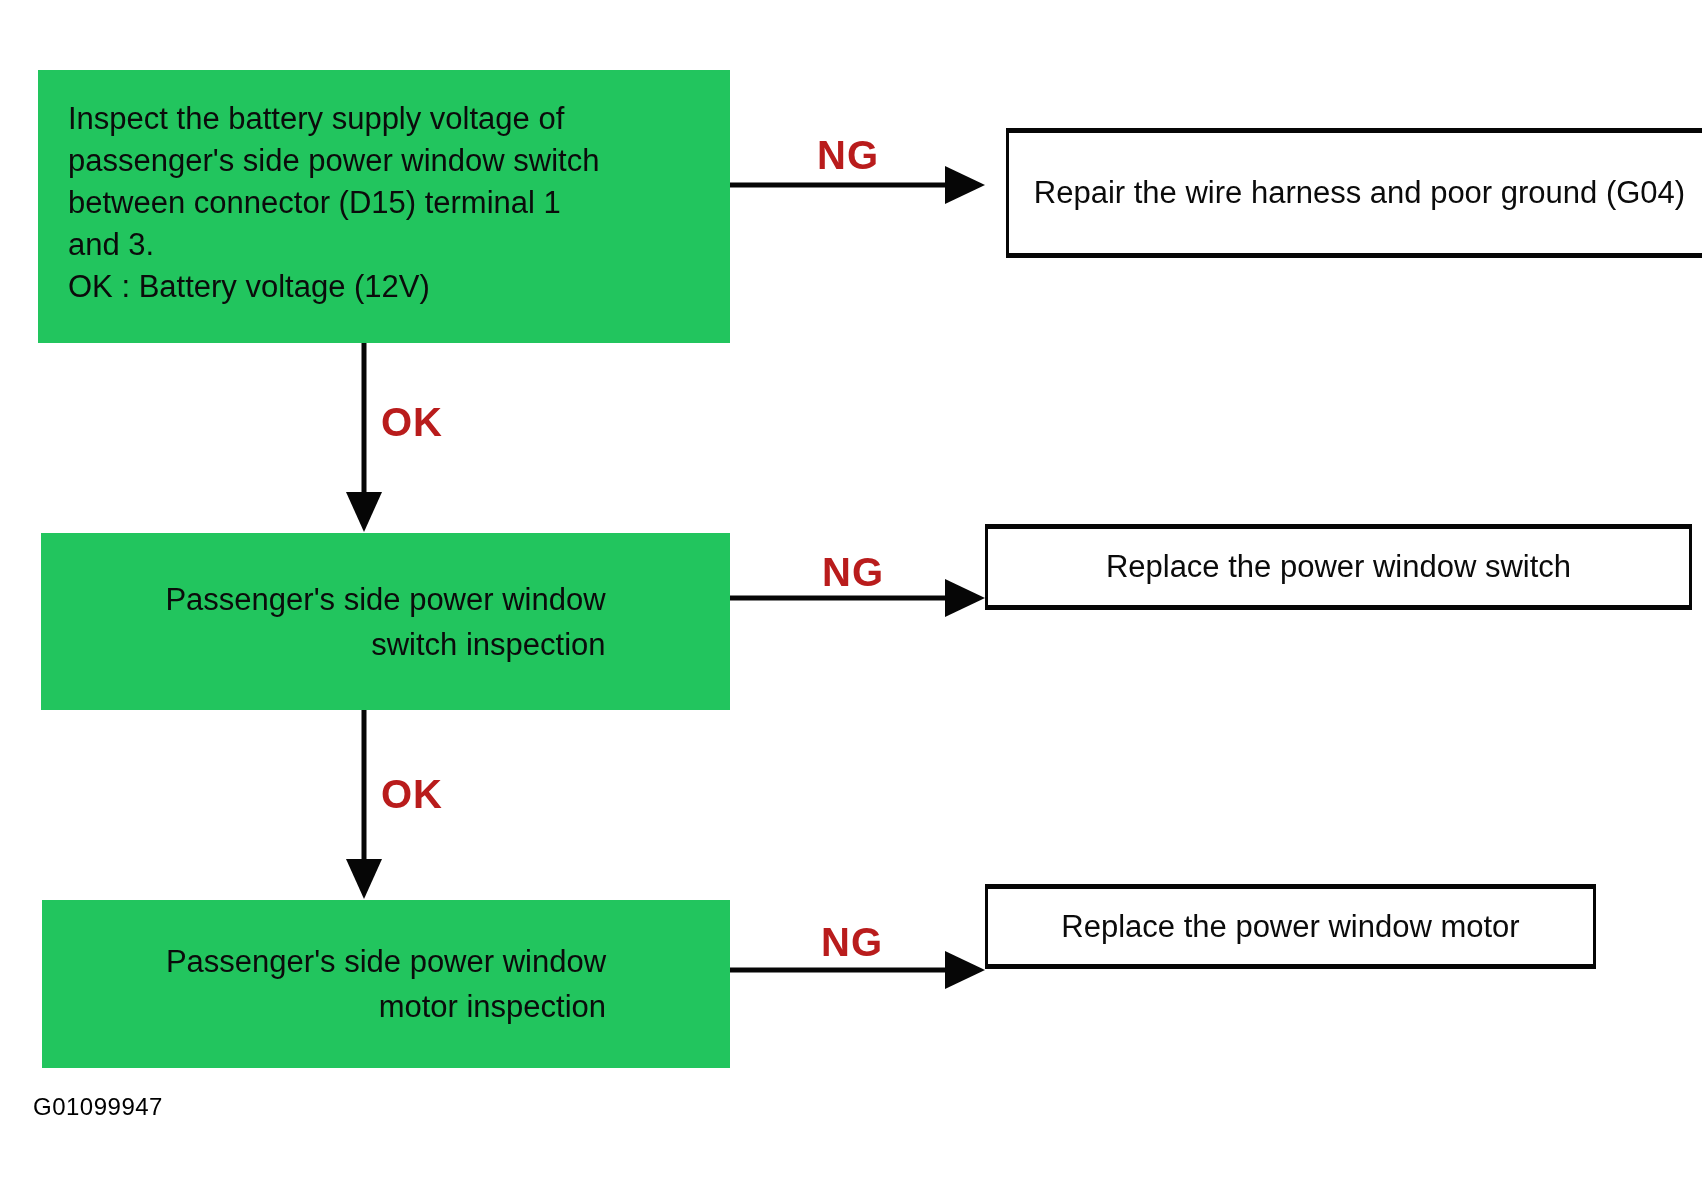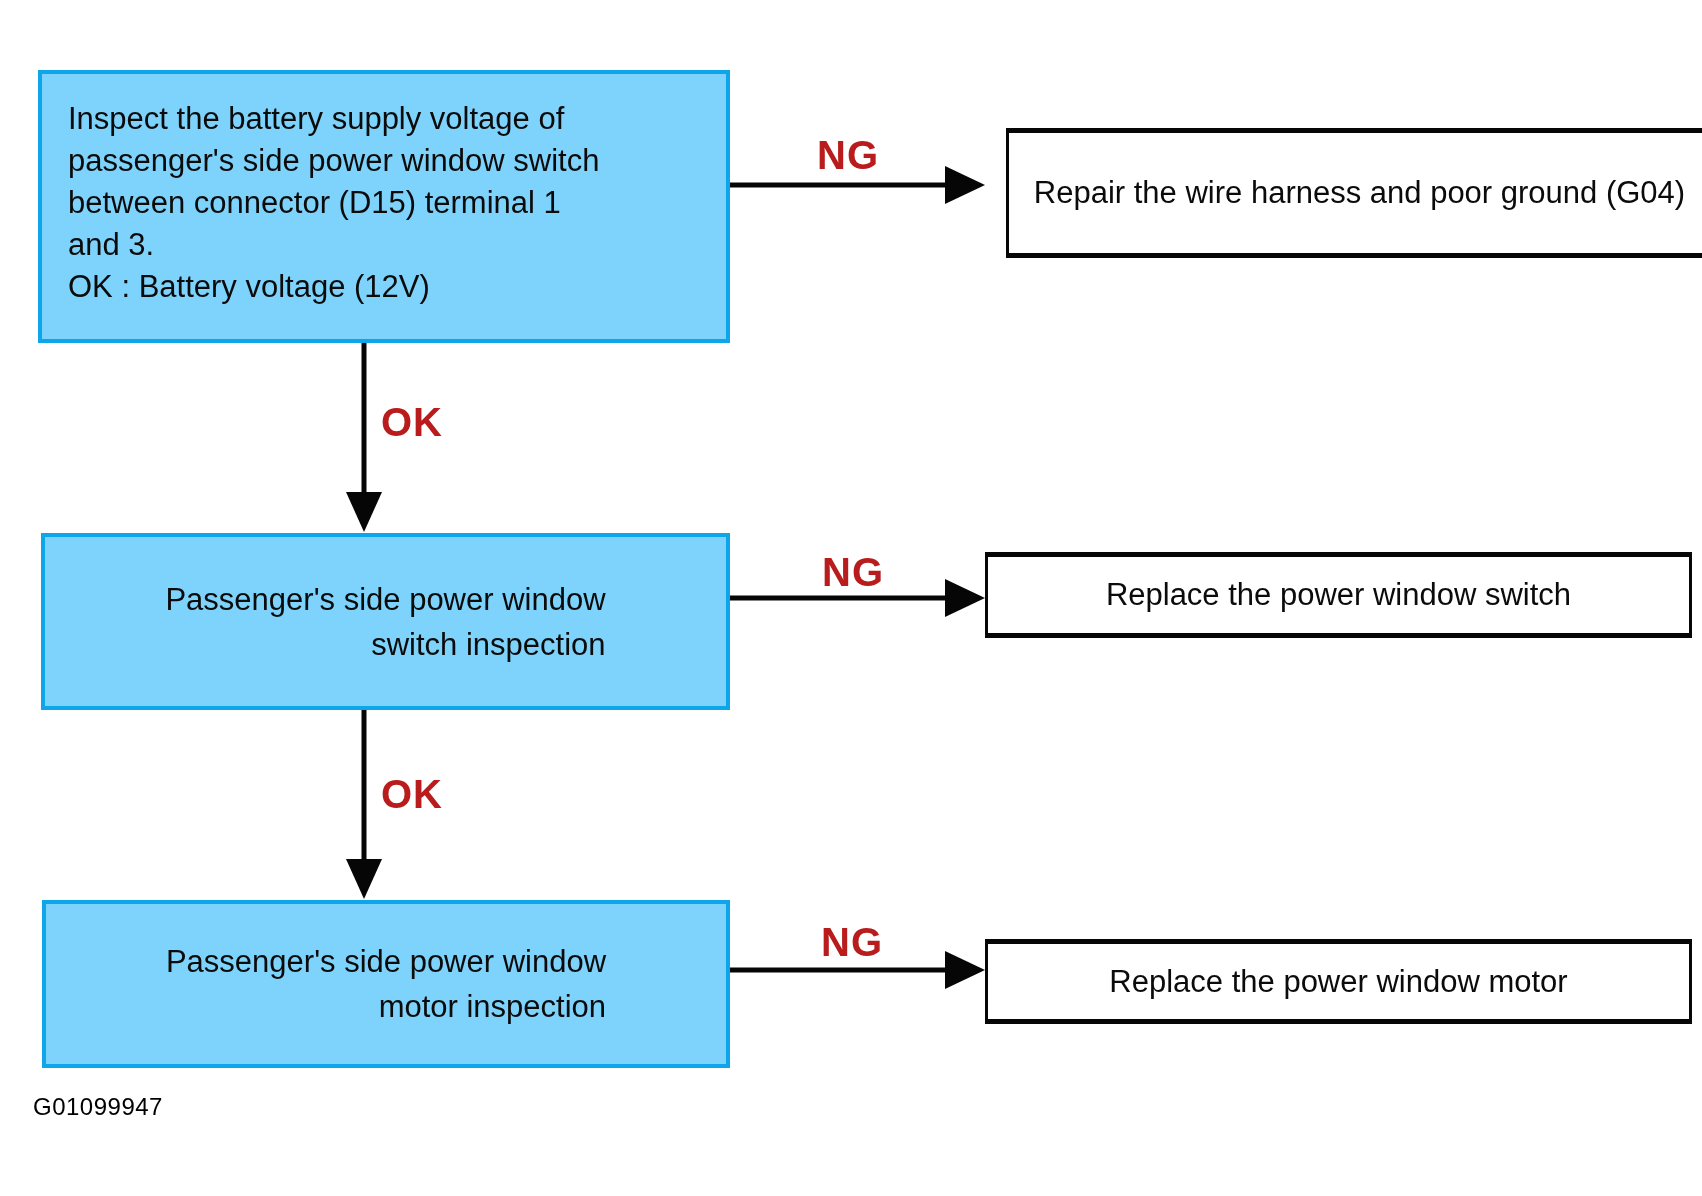--- a/index.html
+++ b/index.html
@@ -18,22 +18,22 @@
   }
   .arrow-layer {
     position: absolute;
     left: 0; top: 0;
     width: 1702px;
     height: 1196px;
   }
   .flow-box {
     position: absolute;
     box-sizing: border-box;
-    border: 4px solid #0ea5e9;
-    background: #7dd3fc;
+    border: 4px solid #22c55e;
+    background: #22c55e;
   }
   .flow-box .box-text {
     white-space: pre-line;
   }
   .decision-first {
     left: 38px; top: 70px;
     width: 692px; height: 273px;
     padding: 24px 18px 0 26px;
     font-size: 31px;
     line-height: 42px;
@@ -56,22 +56,22 @@
     border-bottom-width: 5px;
     background: #ffffff;
     display: flex;
     align-items: center;
     justify-content: center;
     text-align: center;
     font-size: 31px;
     line-height: 42px;
   }
   .action-1 { left: 985px; top: 128px; width: 707px; height: 130px; margin-left: 21px; }
-  .action-2 { left: 985px; top: 552px; width: 707px; height: 86px; }
-  .action-3 { left: 985px; top: 939px; width: 707px; height: 85px; text-align: center; }
+  .action-2 { left: 985px; top: 524px; width: 707px; height: 86px; }
+  .action-3 { left: 985px; top: 884px; width: 611px; height: 85px; text-align: center; }
   .edge-label {
     position: absolute;
     font-size: 40px;
     font-weight: bold;
     letter-spacing: 1px;
     color: #b91c1c;
   }
   .label-ng { width: 120px; text-align: center; }
   .label-ng-1 { left: 788px; top: 133px; }
   .label-ng-2 { left: 793px; top: 550px; }

